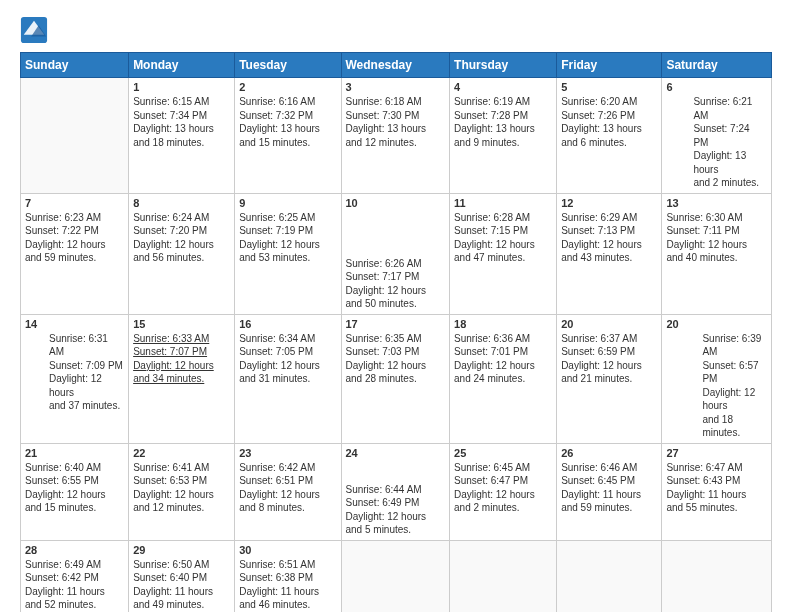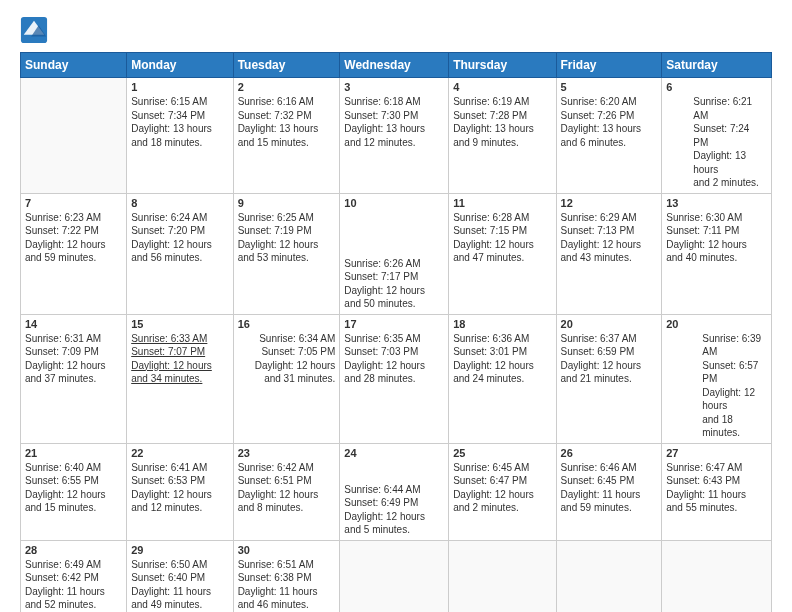--- a/index.html
+++ b/index.html
@@ -216,50 +216,50 @@
             <span class="day-number">13</span>
             <div class="day-info" style="white-space: pre-line;">Sunrise: 6:30 AM
 Sunset: 7:11 PM
 Daylight: 12 hours
 and 40 minutes.</div>
           </td>
         </tr>
         <tr>
           <td>
             <span class="day-number">14</span>
-            <div class="day-info" style="white-space: pre-line;">Sunrise: 6:31 AM
+            <div class="day-info" style="white-space: pre-line; margin-left: 24px;">Sunrise: 6:31 AM
 Sunset: 7:09 PM
 Daylight: 12 hours
 and 37 minutes.</div>
           </td>
           <td>
             <span class="day-number">15</span>
             <div class="day-info" style="white-space: pre-line; text-decoration: underline;">Sunrise: 6:33 AM
 Sunset: 7:07 PM
 Daylight: 12 hours
 and 34 minutes.</div>
           </td>
           <td>
             <span class="day-number">16</span>
-            <div class="day-info" style="white-space: pre-line; text-align: right;">Sunrise: 6:34 AM
+            <div class="day-info" style="white-space: pre-line;">Sunrise: 6:34 AM
 Sunset: 7:05 PM
 Daylight: 12 hours
 and 31 minutes.</div>
           </td>
           <td>
             <span class="day-number">17</span>
             <div class="day-info" style="white-space: pre-line;">Sunrise: 6:35 AM
 Sunset: 7:03 PM
 Daylight: 12 hours
 and 28 minutes.</div>
           </td>
           <td>
             <span class="day-number">18</span>
             <div class="day-info" style="white-space: pre-line;">Sunrise: 6:36 AM
-Sunset: 3:01 PM
+Sunset: 7:01 PM
 Daylight: 12 hours
 and 24 minutes.</div>
           </td>
           <td>
             <span class="day-number">20</span>
             <div class="day-info" style="white-space: pre-line;">Sunrise: 6:37 AM
 Sunset: 6:59 PM
 Daylight: 12 hours
 and 21 minutes.</div>
           </td>

